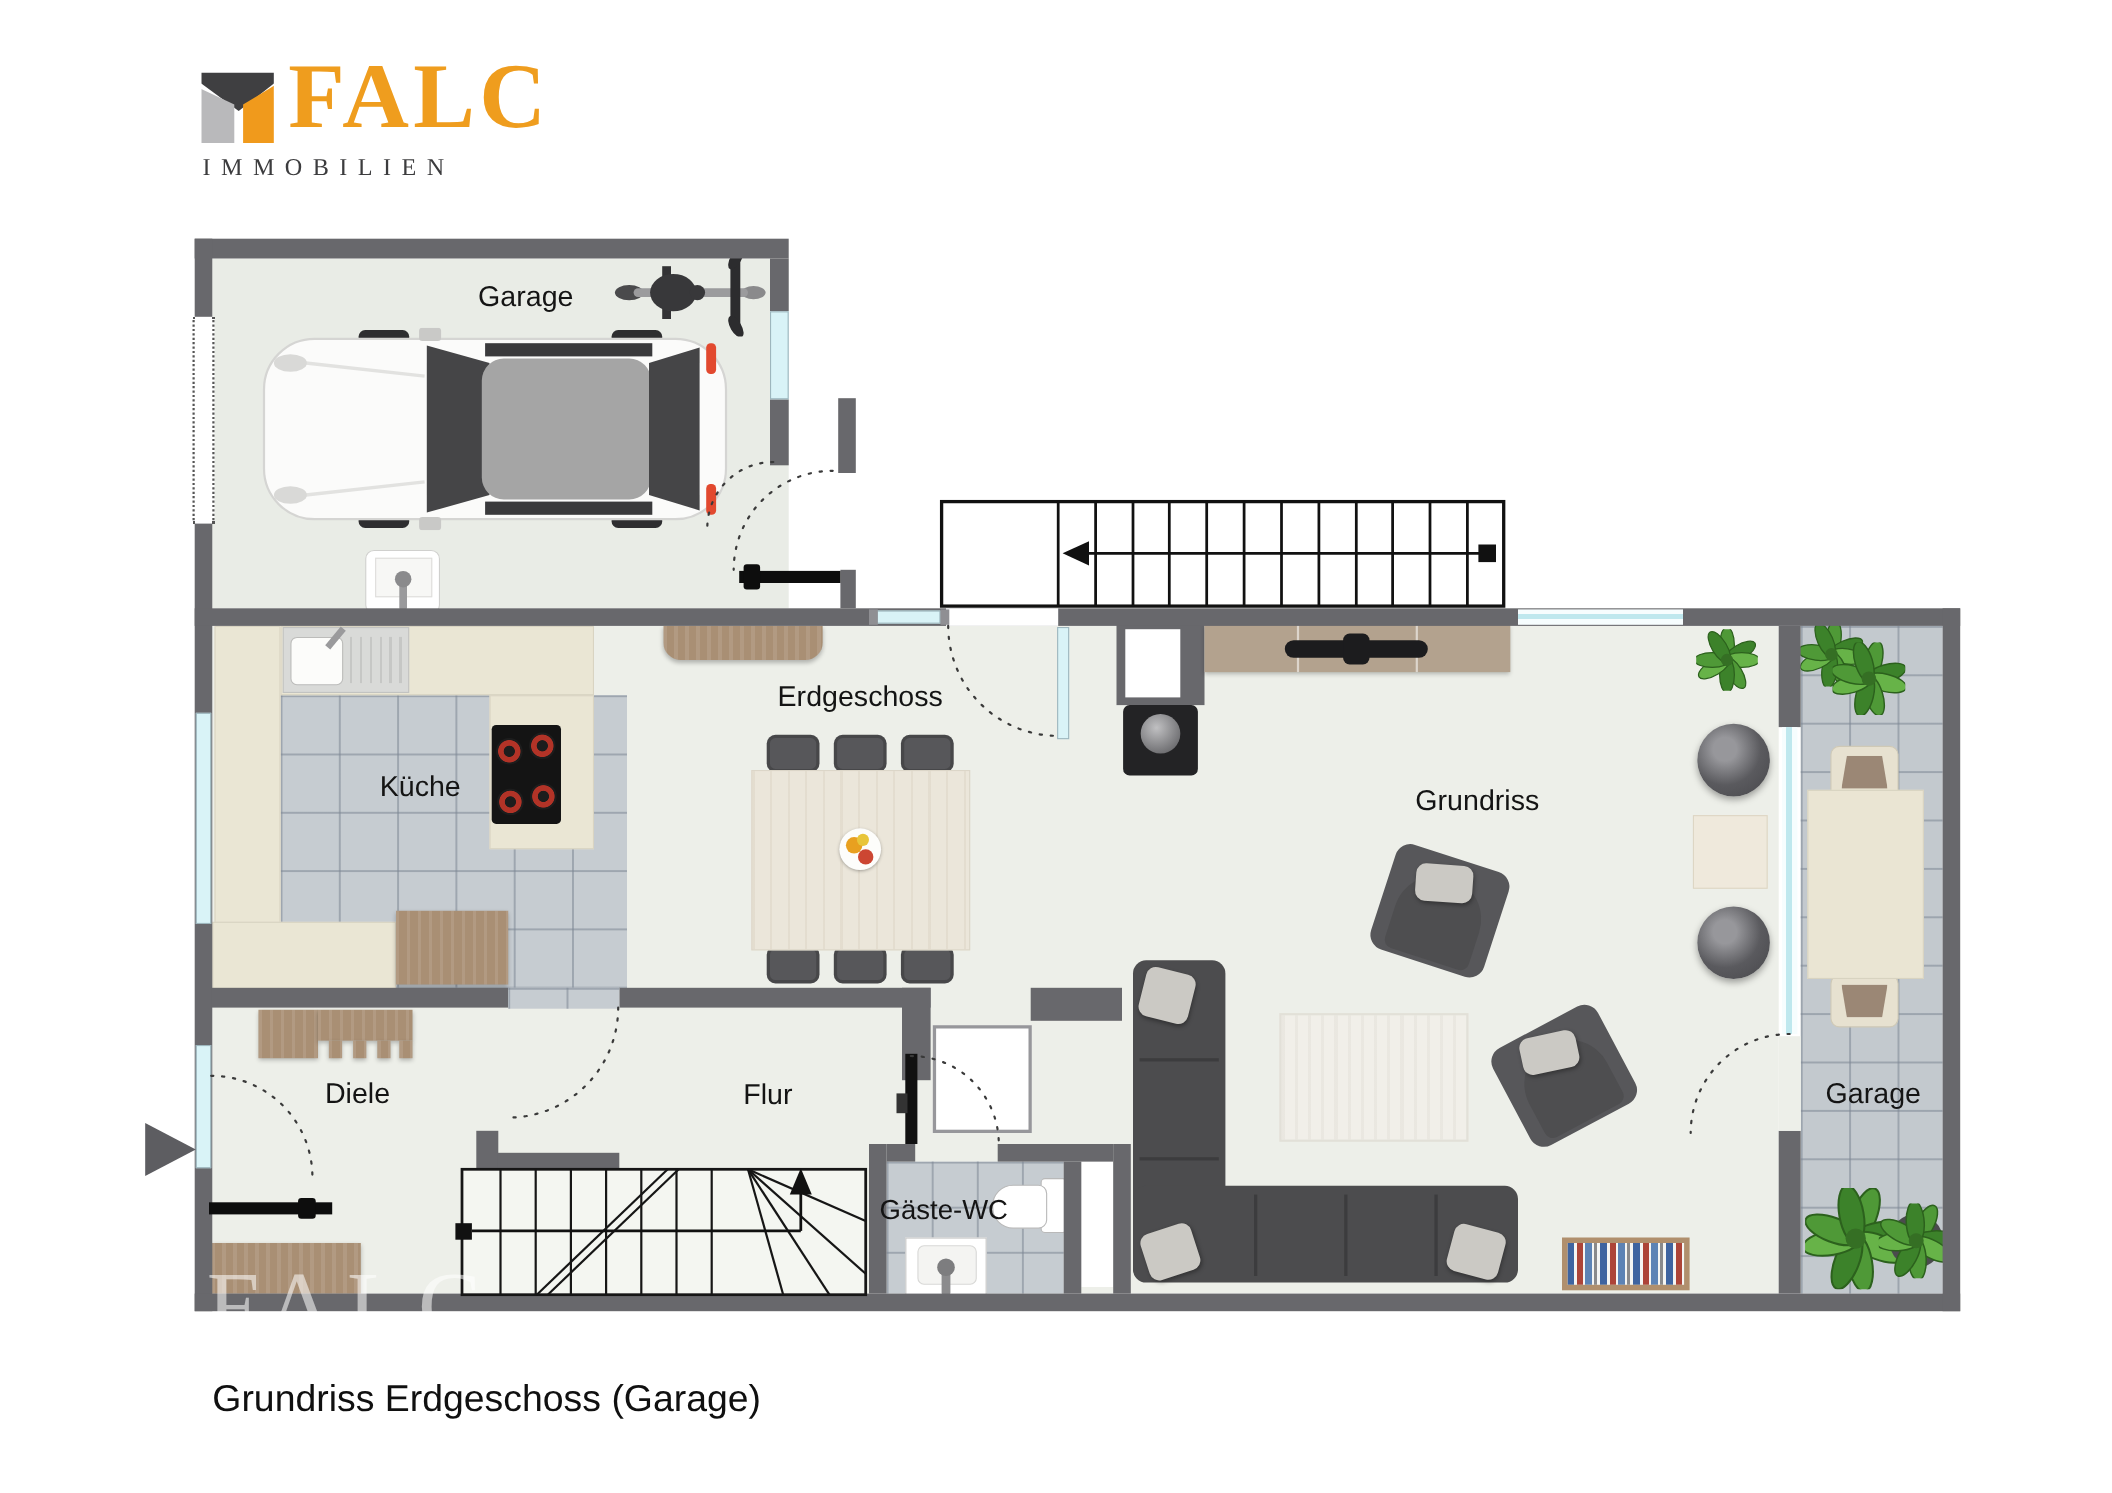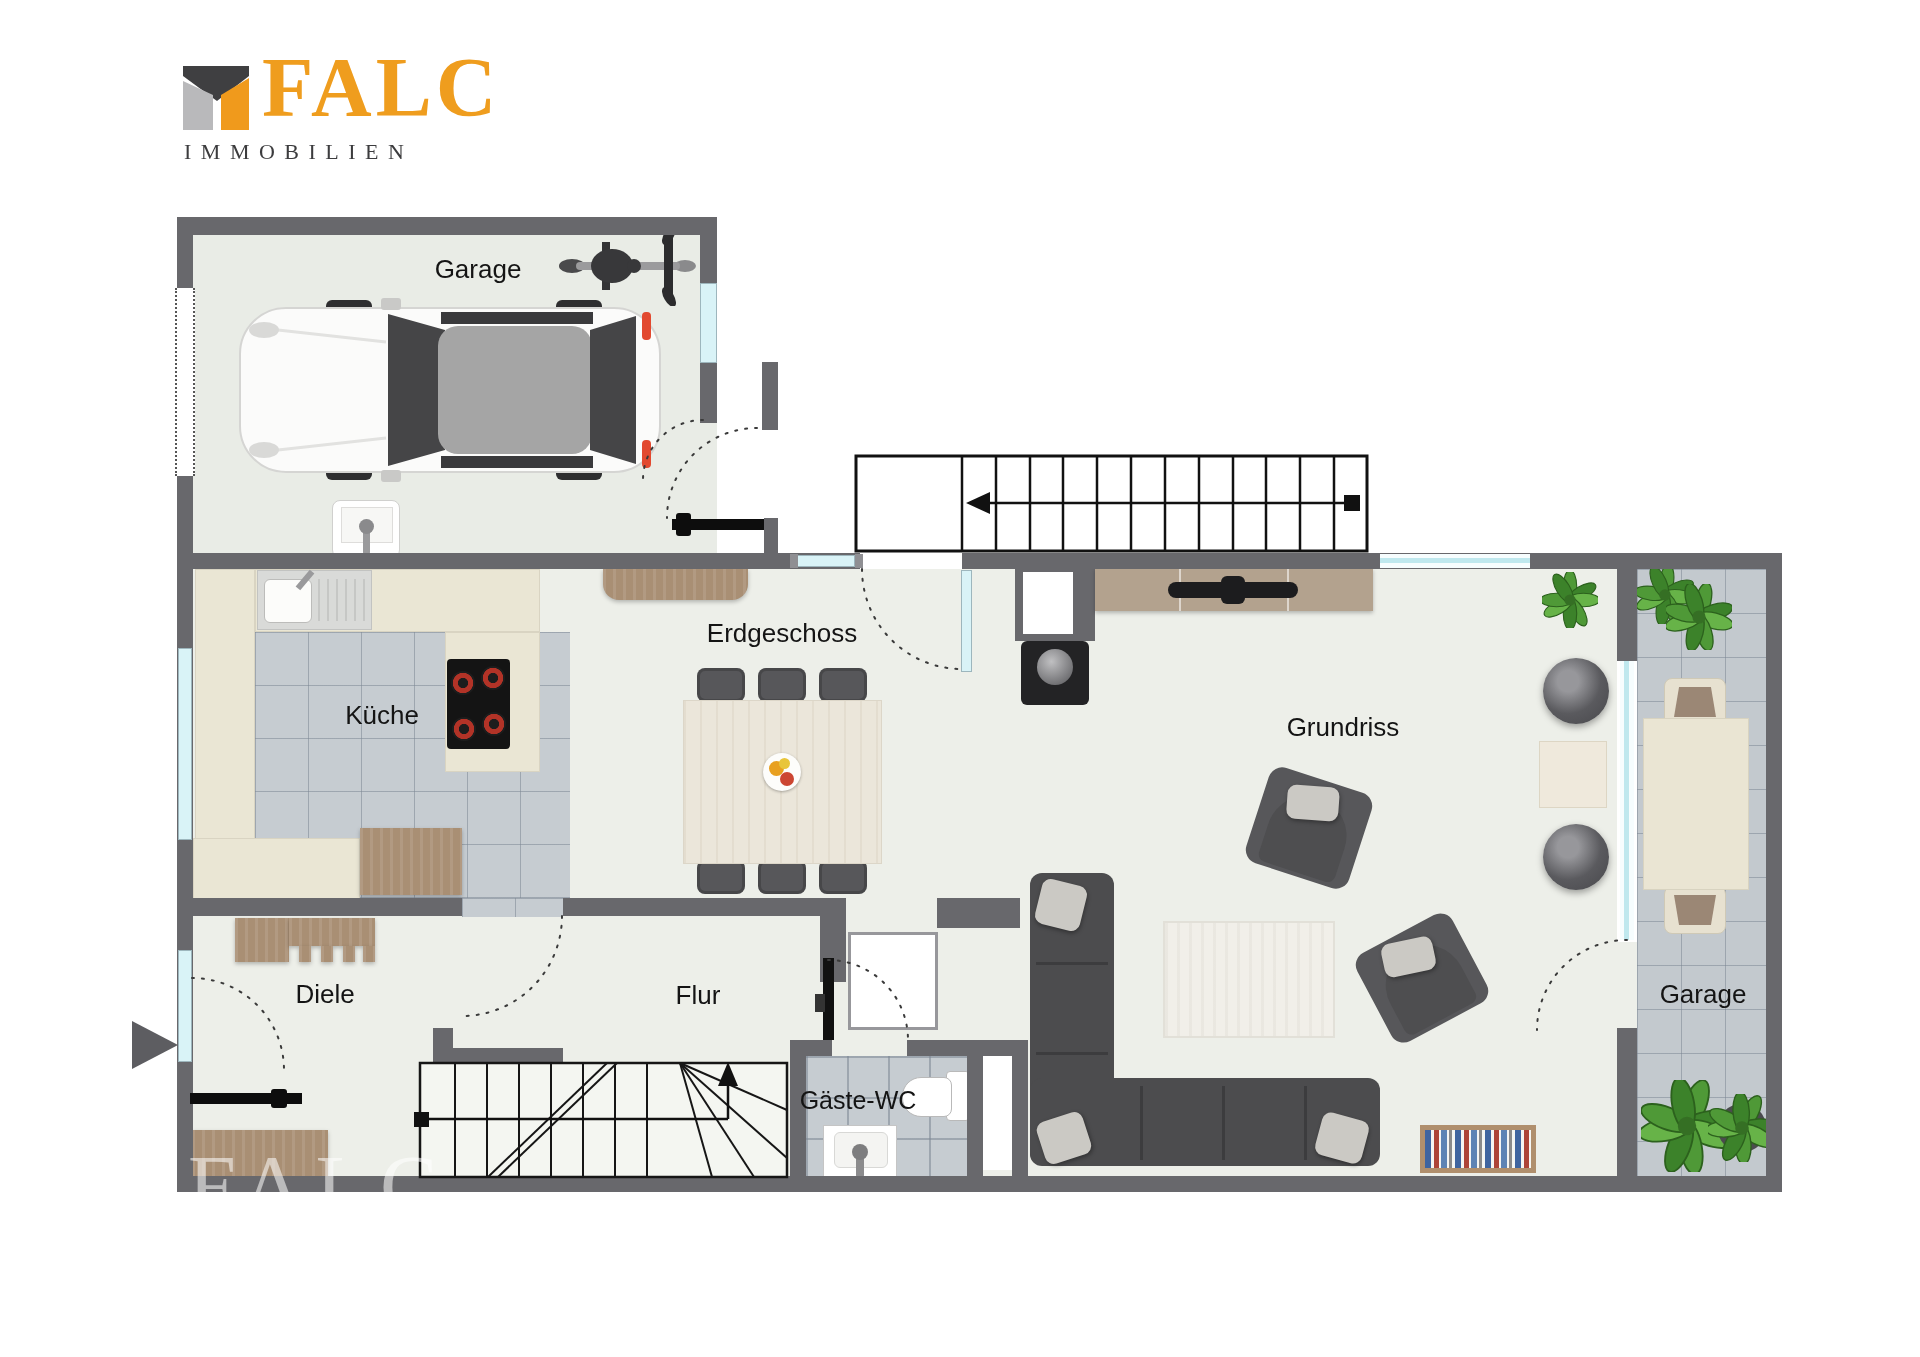--- a/index.html
+++ b/index.html
@@ -364,14 +364,15 @@
   <div class="lbl" style="left:382px;top:700px">Küche</div>
   <div class="lbl" style="left:782px;top:618px">Erdgeschoss</div>
   <div class="lbl" style="left:1343px;top:712px">Grundriss</div>
   <div class="lbl" style="left:325px;top:979px">Diele</div>
   <div class="lbl" style="left:698px;top:980px">Flur</div>
   <div class="lbl sm" style="left:858px;top:1086px">Gäste-WC</div>
   <div class="lbl" style="left:1703px;top:979px">Garage</div>
 
   <div class="entry-arrow"></div>
   <div class="watermark">FALC</div>
+  <div class="caption">Grundriss Erdgeschoss (Garage)</div>
 
 </div>
 
 </body></html>

